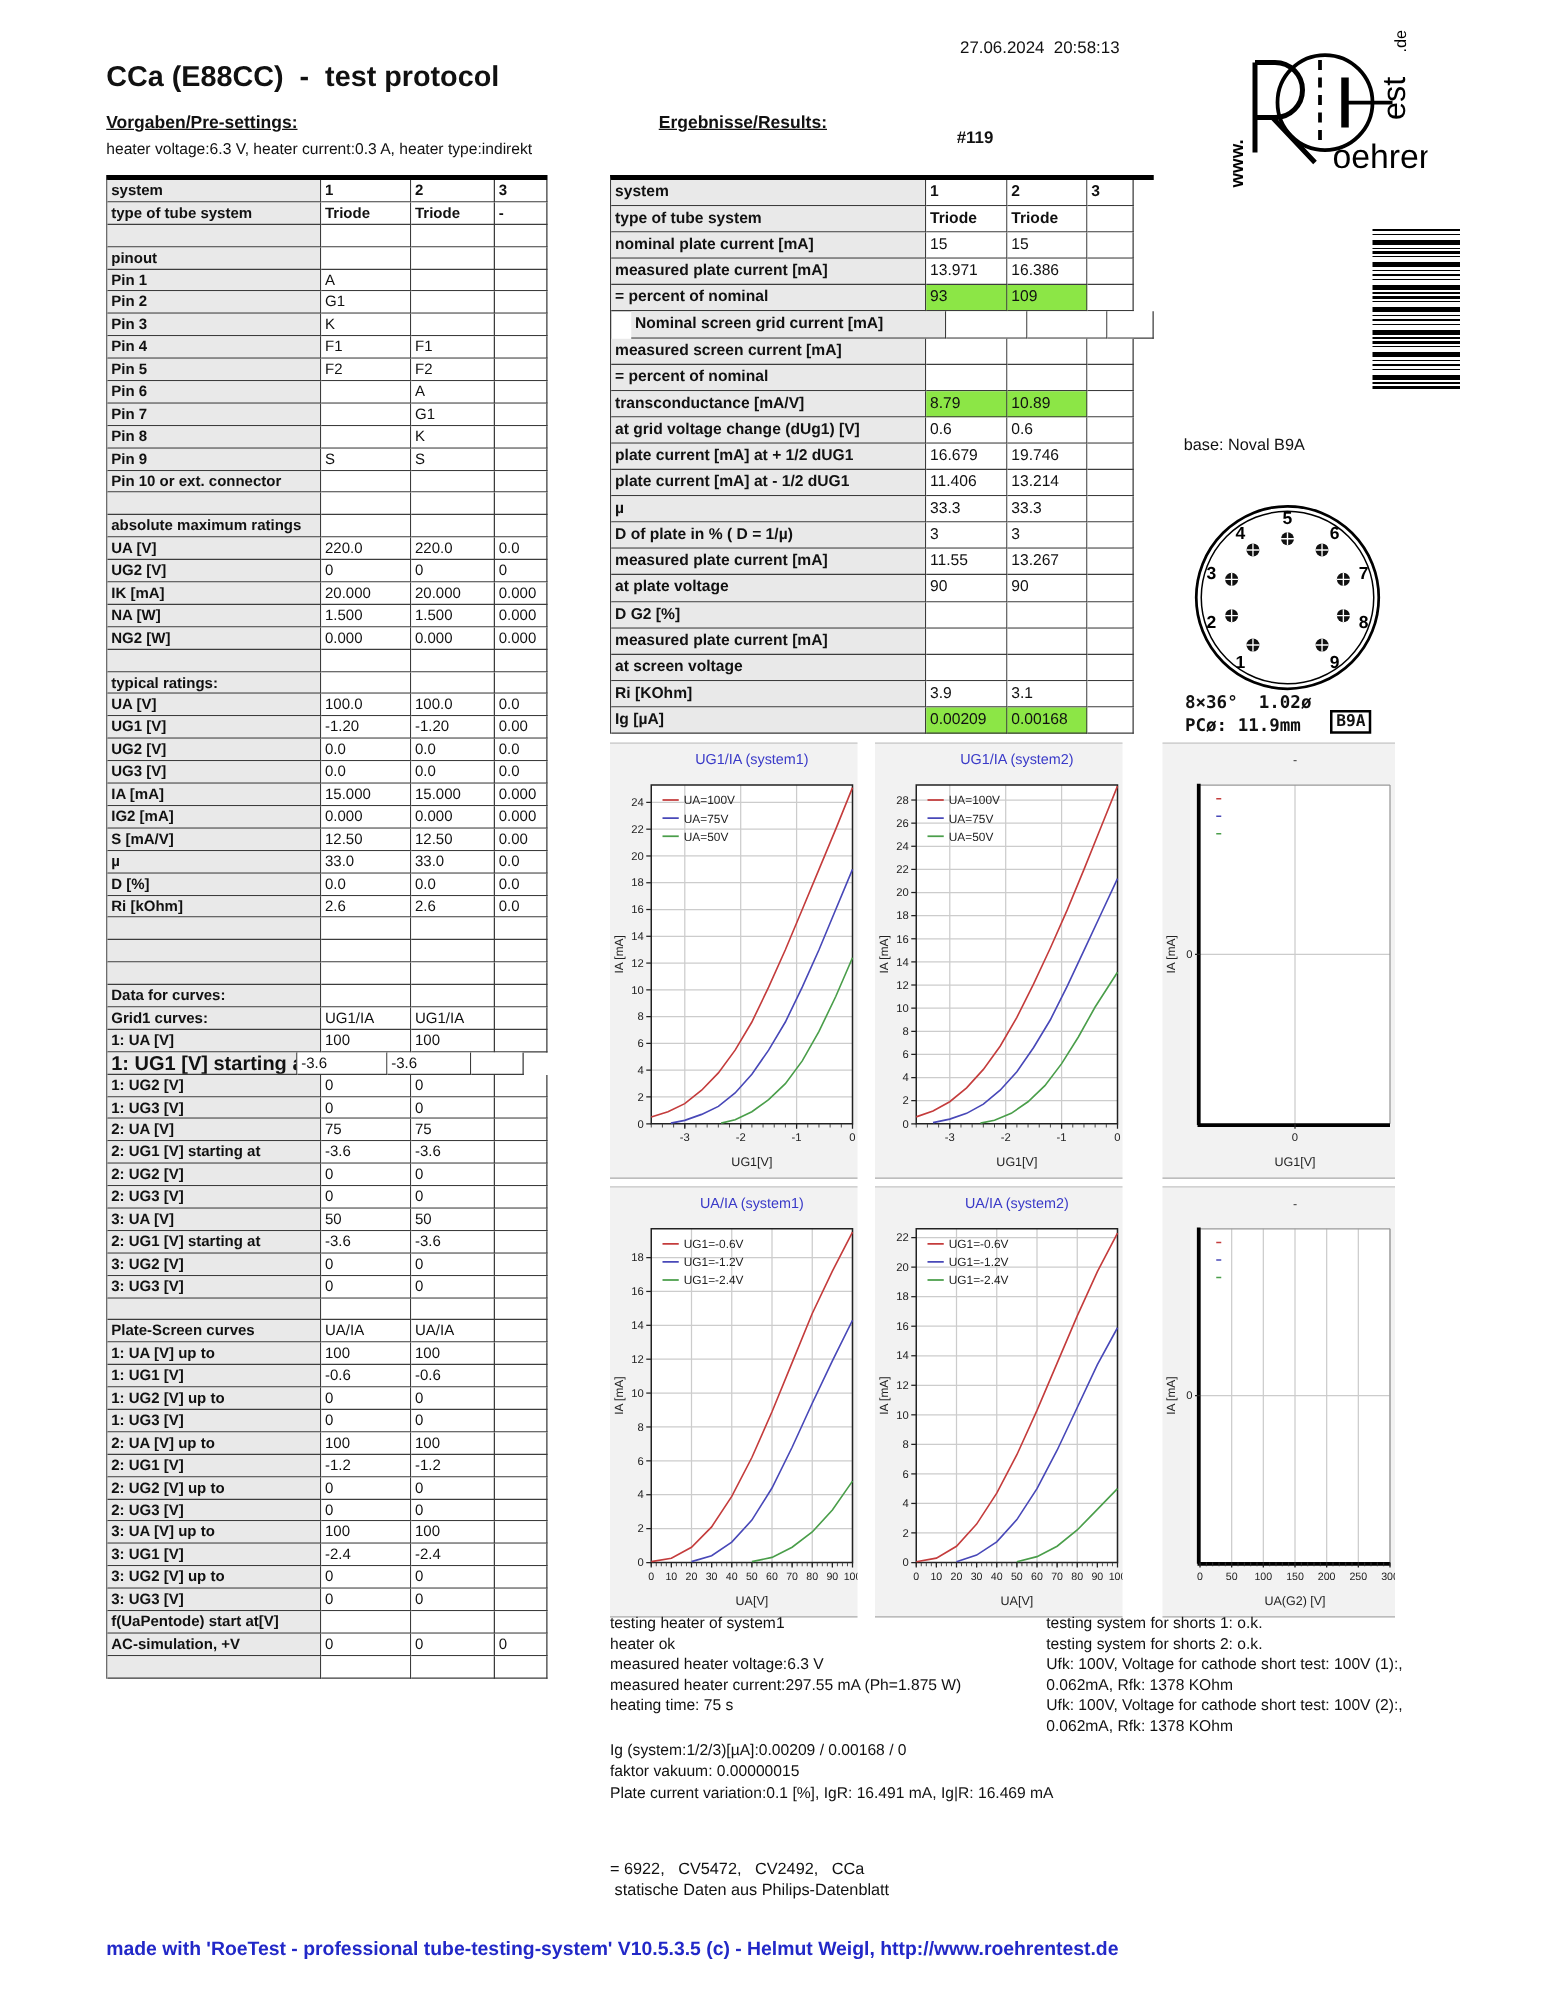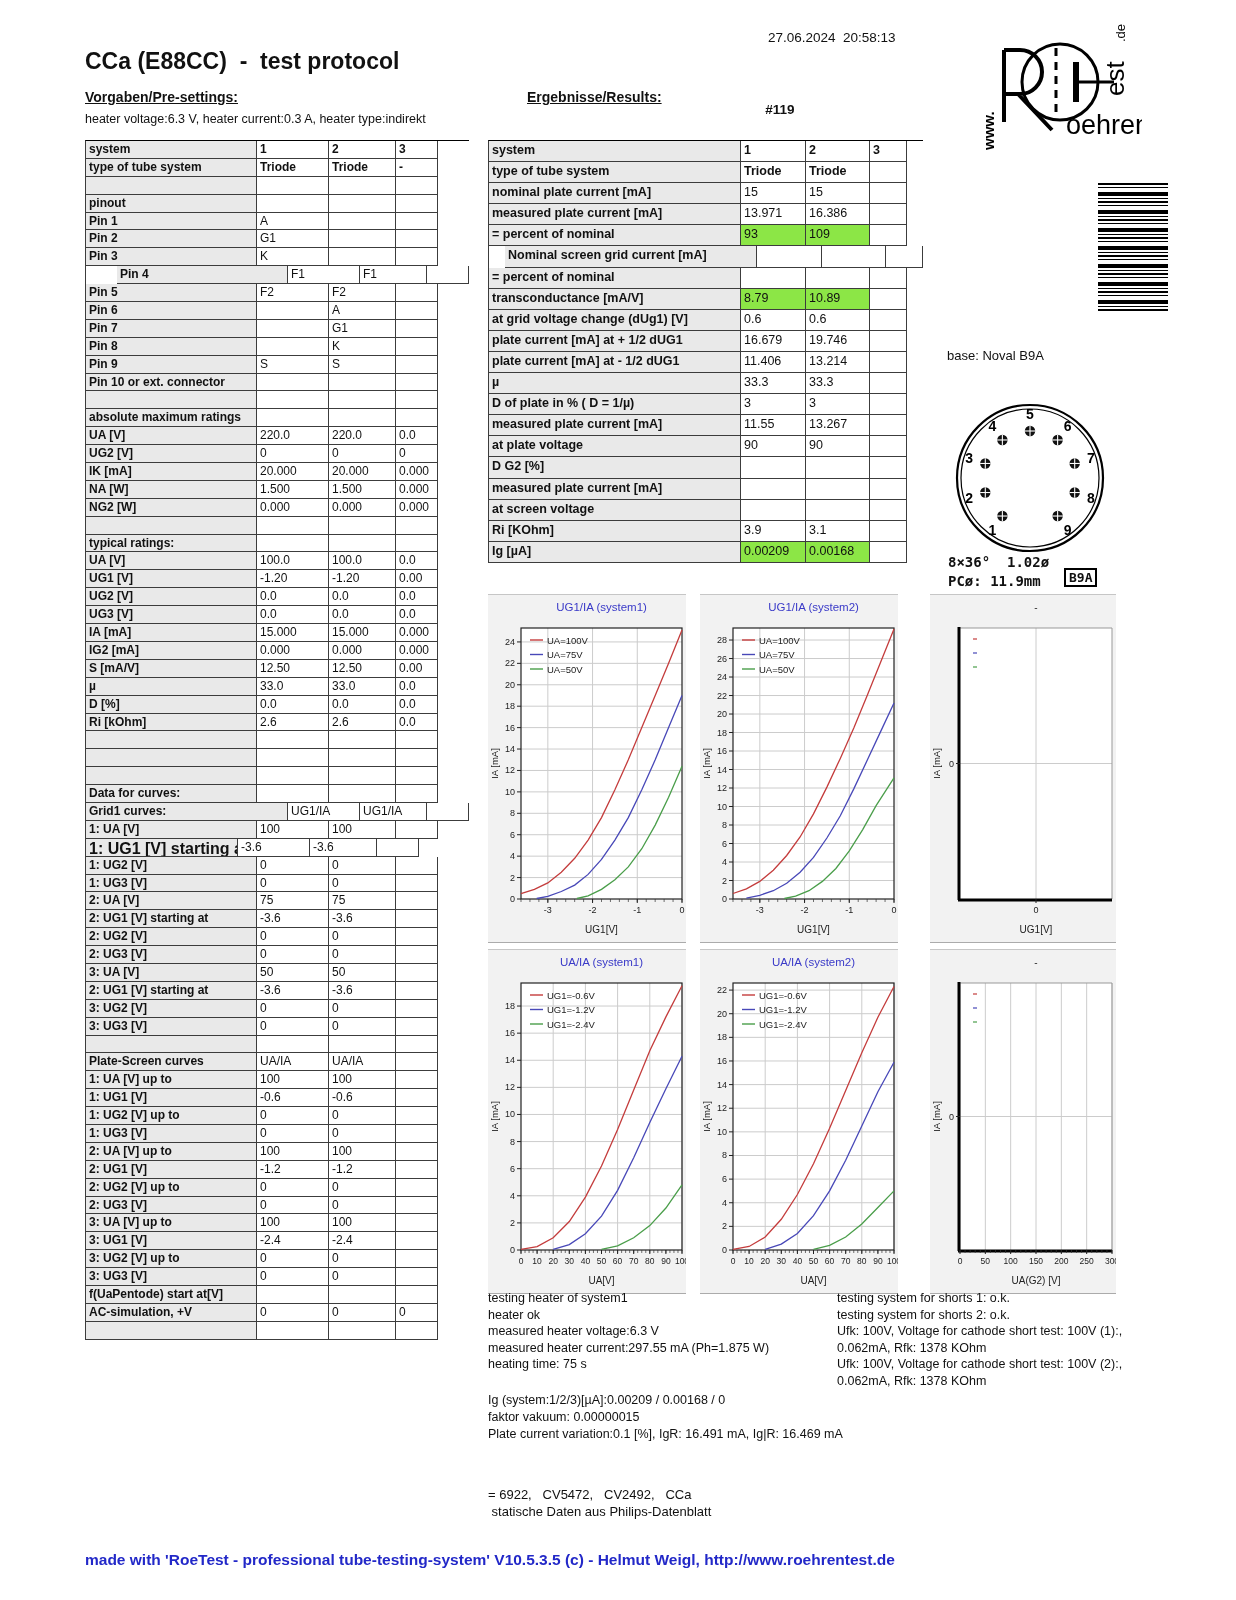--- a/index.html
+++ b/index.html
@@ -9,21 +9,21 @@
   #timestamp{left:768px;top:30px;font-size:13.5px;white-space:pre;}
   #logo{left:972px;top:22px;}
   #barcode{left:1098px;top:183px;width:70px;height:129px;
     background:repeating-linear-gradient(180deg,#000 0 2px,#fff 2px 4px,#000 4px 5px,#fff 5px 9px,#000 9px 13px,#fff 13px 15px,#000 15px 16px,#fff 16px 18px);}
   #title{left:85px;top:48px;font-size:23px;font-weight:bold;white-space:pre;margin:0;}
   #pre-label,#res-label{font-size:14px;font-weight:bold;text-decoration:underline;}
   #pre-label{left:85px;top:89px;}
   #pre-text{left:85px;top:112px;font-size:12.5px;}
   #res-label{left:488px;top:89px;padding-left:39px;}
   #tube-number{left:700px;top:102px;width:160px;text-align:center;font-weight:bold;font-size:13.5px;}
-  .ptable{border-top:1px solid #000000;border-left:1px solid #3c3c3c;}
+  .ptable{border-top:4px solid #000000;border-left:1px solid #3c3c3c;}
   #pre-table{left:85px;top:140px;}
   #res-table{left:488px;top:140px;}
   .tr{display:flex;}
   .td{box-sizing:border-box;border-right:1px solid #3c3c3c;border-bottom:1px solid #3c3c3c;
       padding:1px 3px;overflow:hidden;white-space:nowrap;}
   .td.lbl{background:#e9e9e9;font-weight:bold;}
   .td.val{background:#fff;}
   .td.val.green{background:#8ce646;}
   .tr.hdr .td.val{font-weight:bold;}
   #base-label{left:947px;top:348px;font-size:13px;}
@@ -286,21 +286,21 @@
         <div class="td val" style="width: 67px; font-size: 12px; padding-top: 1px;"></div>
         <div class="td val" style="width: 42px; font-size: 12px; padding-top: 1px;"></div>
       </div>
       <div class="tr" style="height: 17.9px;">
         <div class="td lbl" style="width: 171px; font-size: 12px; padding-top: 1px;">Data for curves:</div>
         <div class="td val" style="width: 72px; font-size: 12px; padding-top: 1px;"></div>
         <div class="td val" style="width: 67px; font-size: 12px; padding-top: 1px;"></div>
         <div class="td val" style="width: 42px; font-size: 12px; padding-top: 1px;"></div>
       </div>
       <div class="tr" style="height: 17.9px;">
-        <div class="td lbl" style="width: 202px; font-size: 12px; padding-top: 1px;">Grid1 curves:</div>
+        <div class="td lbl" style="width: 171px; font-size: 12px; padding-top: 1px;">Grid1 curves:</div>
         <div class="td val" style="width: 72px; font-size: 12px; padding-top: 1px;">UG1/IA</div>
         <div class="td val" style="width: 67px; font-size: 12px; padding-top: 1px;">UG1/IA</div>
         <div class="td val" style="width: 42px; font-size: 12px; padding-top: 1px;"></div>
       </div>
       <div class="tr" style="height: 17.9px;">
         <div class="td lbl" style="width: 171px; font-size: 12px; padding-top: 1px;">1: UA [V]</div>
         <div class="td val" style="width: 72px; font-size: 12px; padding-top: 1px;">100</div>
         <div class="td val" style="width: 67px; font-size: 12px; padding-top: 1px;">100</div>
         <div class="td val" style="width: 42px; font-size: 12px; padding-top: 1px;"></div>
       </div>
@@ -499,20 +499,26 @@
         <div class="td val" style="width: 37px; font-size: 12.5px; padding-top: 2px;"></div>
       </div>
       <div class="tr" style="height: 21.1px;">
         <div class="td lbl" style="width: 252px; font-size: 12.5px; padding-top: 2px;">= percent of nominal</div>
         <div class="td val green" style="width: 65px; font-size: 12.5px; padding-top: 2px;">93</div>
         <div class="td val green" style="width: 64px; font-size: 12.5px; padding-top: 2px;">109</div>
         <div class="td val" style="width: 37px; font-size: 12.5px; padding-top: 2px;"></div>
       </div>
       <div class="tr" style="height: 21.1px; margin-left: 16px;">
         <div class="td lbl" style="width: 252px; font-size: 12.5px; padding-top: 2px;">Nominal screen grid current [mA]</div>
+        <div class="td val" style="width: 65px; font-size: 12.5px; padding-top: 2px;"></div>
+        <div class="td val" style="width: 64px; font-size: 12.5px; padding-top: 2px;"></div>
+        <div class="td val" style="width: 37px; font-size: 12.5px; padding-top: 2px;"></div>
+      </div>
+      <div class="tr" style="height: 21.1px;">
+        <div class="td lbl" style="width: 252px; font-size: 12.5px; padding-top: 2px;">measured screen current [mA]</div>
         <div class="td val" style="width: 65px; font-size: 12.5px; padding-top: 2px;"></div>
         <div class="td val" style="width: 64px; font-size: 12.5px; padding-top: 2px;"></div>
         <div class="td val" style="width: 37px; font-size: 12.5px; padding-top: 2px;"></div>
       </div>
       <div class="tr" style="height: 21.1px;">
         <div class="td lbl" style="width: 252px; font-size: 12.5px; padding-top: 2px;">= percent of nominal</div>
         <div class="td val" style="width: 65px; font-size: 12.5px; padding-top: 2px;"></div>
         <div class="td val" style="width: 64px; font-size: 12.5px; padding-top: 2px;"></div>
         <div class="td val" style="width: 37px; font-size: 12.5px; padding-top: 2px;"></div>
       </div>

